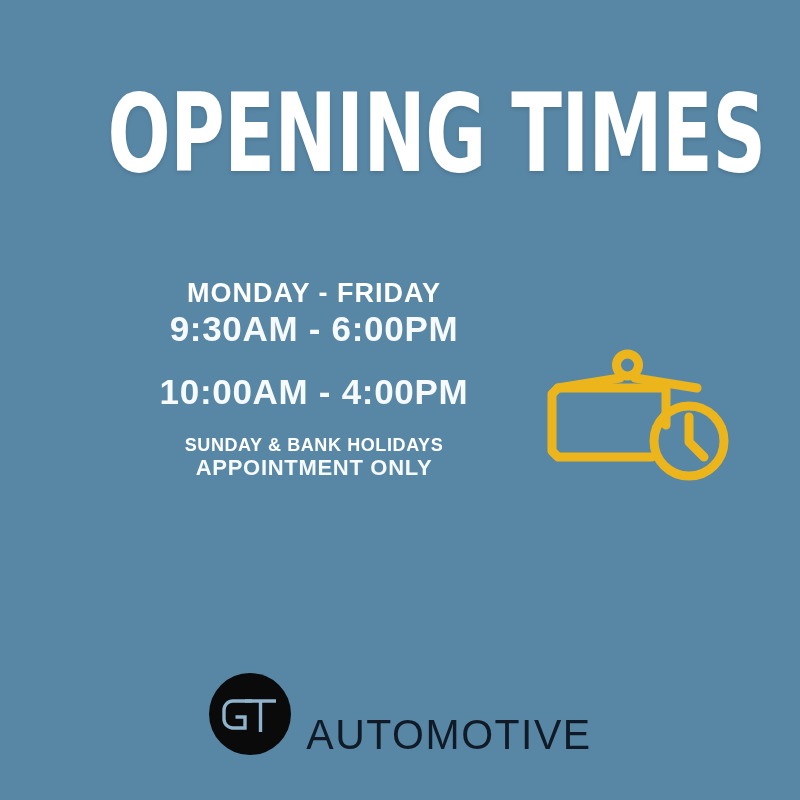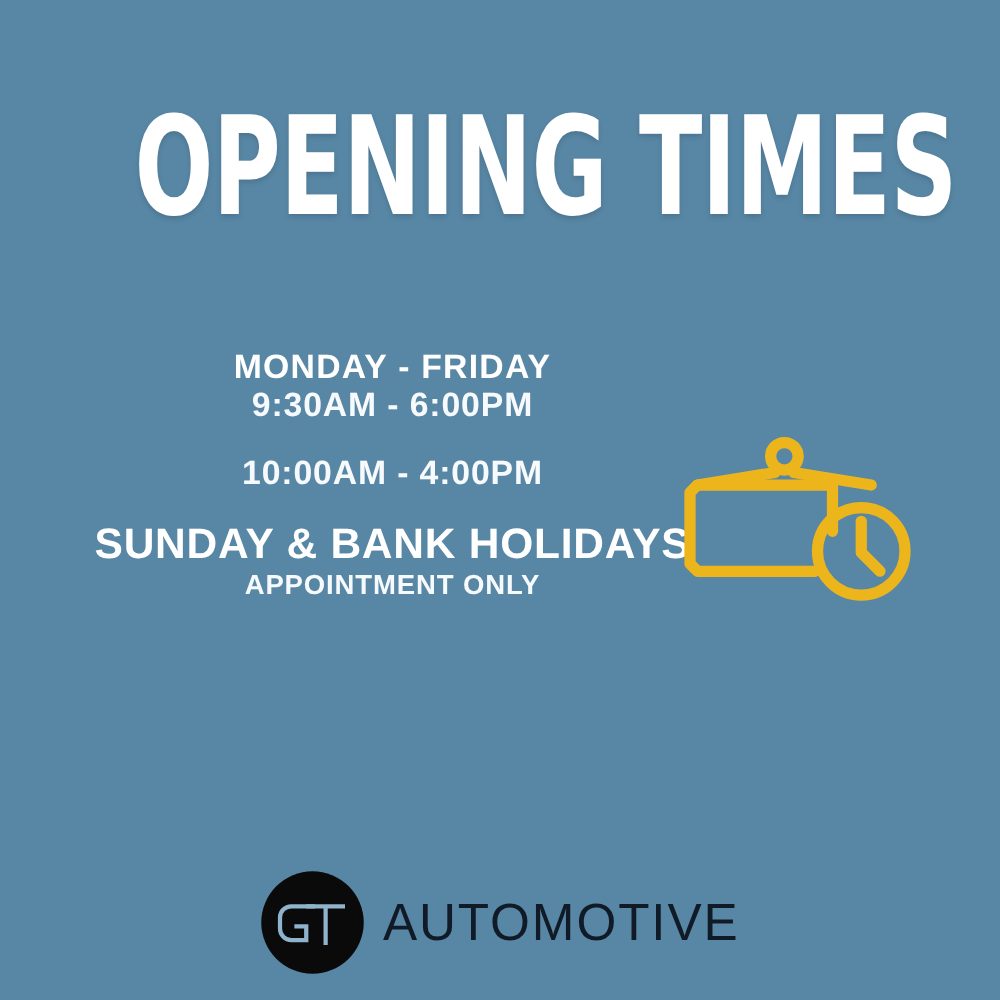--- a/index.html
+++ b/index.html
@@ -60,47 +60,47 @@
   .day-label {
     color: #ffffff;
     font-size: 27px;
     font-weight: 700;
     letter-spacing: 1.0px;
     line-height: 1.16;
     white-space: nowrap;
   }
   .time-label {
     color: #f7fafc;
-    font-size: 27px;
+    font-size: 35px;
     font-weight: 700;
     letter-spacing: 0.7px;
     line-height: 1.16;
     white-space: nowrap;
   }
-  .day-label.wide { font-size: 34px; letter-spacing: 0.6px; }
+  .day-label.wide { font-size: 18px; letter-spacing: 0.6px; }
   .time-label.narrow { font-size: 22px; }
 
   
   .icon-wrap {
     position: absolute;
     left: 534px;
     top: 312px;
     width: 200px;
     height: 180px;
   }
 
   
   .logo {
     position: absolute;
     left: 0;
-    top: 696px;
+    top: 672px;
     width: 800px;
     height: 84px;
     display: flex;
-    align-items: center;
+    align-items: flex-end;
     justify-content: center;
     gap: 14px;
   }
   .logo-mark { display: block; }
   .logo-word {
     color: #111b28;
     font-size: 41px;
     font-weight: 400;
     letter-spacing: 1.5px;
     line-height: 1;

